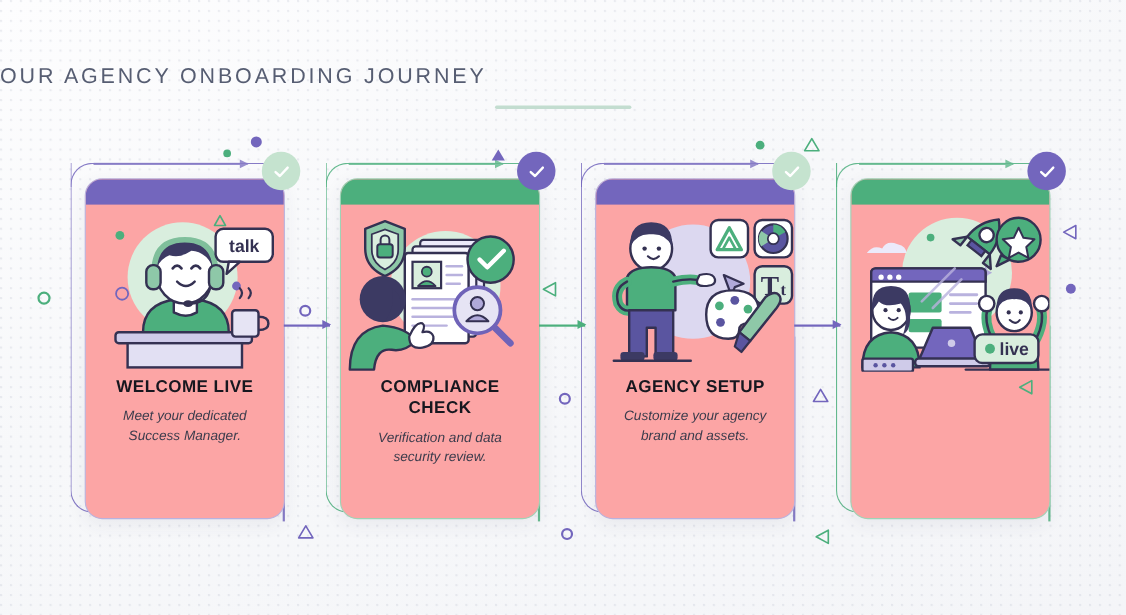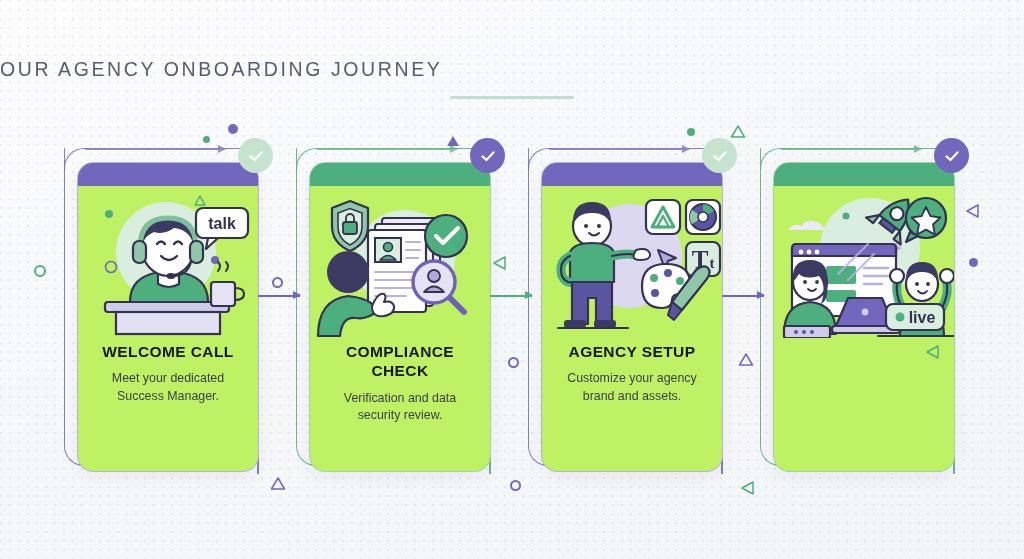--- a/index.html
+++ b/index.html
@@ -122,21 +122,21 @@
   }
   .step.s3 .frame-right { height: 178px; }
 
   
   .card {
     position: absolute;
     left: 13px;
     top: 14px;
     width: 182px;
     height: 310px;
-    background: #bef264;
+    background: #fca5a5;
     border: 1.3px solid var(--cardline);
     border-radius: 16px;
     box-shadow: 0 5px 16px rgba(60,60,90,.07);
     overflow: hidden;
   }
   .card-bar {
     height: 23px;
     background: var(--accent);
   }
 
@@ -155,20 +155,21 @@
     line-height: 1.25;
     padding: 0 8px;
   }
   .card-desc {
     margin-top: 9px;
     text-align: center;
     font-size: 12.4px;
     color: #3c3c4c;
     line-height: 1.42;
     padding: 0 12px;
+    font-style: italic;
   }
 
   
   .badge {
     position: absolute;
     right: -14px;
     top: -10px;
     width: 35px;
     height: 35px;
     border-radius: 50%;
@@ -304,21 +305,21 @@
             <rect x="118" y="22" width="52" height="30" rx="7" fill="#fff" stroke="#343152" stroke-width="2.2"></rect>
             <path d="M130 52 l-2 11 l12 -11 z" fill="#fff" stroke="#343152" stroke-width="2.2" stroke-linejoin="round"></path>
             <text x="144" y="43" font-family="Liberation Sans, sans-serif" font-size="16" font-weight="700" fill="#343152" text-anchor="middle">talk</text>
 
             <rect x="133" y="96" width="24" height="24" rx="3" fill="#e6e4f4" stroke="#343152" stroke-width="2.2"></rect>
             <path d="M157 102 q9 0 9 6 q0 6 -9 6" fill="none" stroke="#343152" stroke-width="2.2"></path>
             <path d="M140 85 q4 -5 0 -9" fill="none" stroke="#343152" stroke-width="2" stroke-linecap="round"></path>
             <path d="M148 85 q4 -5 0 -9" fill="none" stroke="#343152" stroke-width="2" stroke-linecap="round"></path>
           </svg>
         </div>
-        <div class="card-title">WELCOME CALL</div>
+        <div class="card-title">WELCOME LIVE</div>
         <div class="card-desc">Meet your dedicated Success Manager.</div>
       </div>
 
       <div class="badge">
         <svg width="20" height="20" viewBox="0 0 20 20">
           <path d="M4.5 10.4 L8.4 14 L15.5 6.4" fill="none" stroke="#ffffff" stroke-width="2.2" stroke-linecap="round" stroke-linejoin="round"></path>
         </svg>
       </div>
     </div>
 

